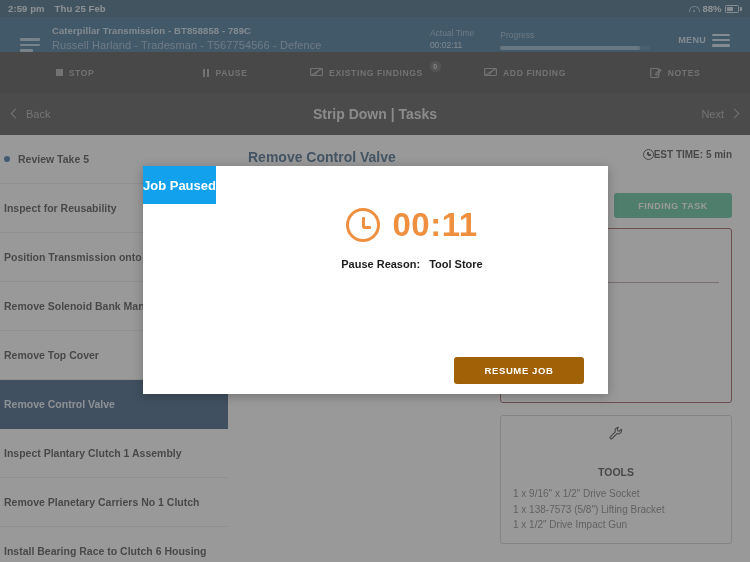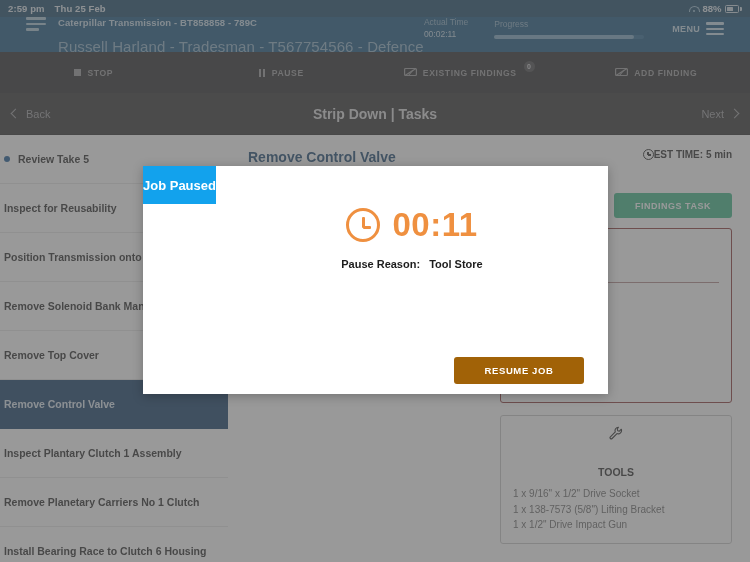--- a/index.html
+++ b/index.html
@@ -38,31 +38,31 @@
     width:14px; height:8px; border:1.2px solid #cddae4; border-radius:1.5px;
     position:relative; padding:1px; display:flex; align-items:center;
   }
   .batt-fill{ width:58%; height:100%; background:#cddae4; border-radius:.5px; }
   .batt-cap{ width:1.6px; height:4px; background:#cddae4; margin-left:1px; border-radius:0 1px 1px 0; }
 
   
   .header {
     position: absolute; top: 17px; left: 0; width: 750px; height: 35px;
     background: #1b5780;
-    display: flex; align-items: flex-start;
-    padding: 0 26px;
+    display: flex; align-items: flex-end;
+    padding: 0 20px;
   }
   .hamburger { width: 20px; display: flex; flex-direction: column; gap: 3px; cursor: pointer; }
   .hamburger span { display:block; height: 2.6px; background: #a9c5d6; border-radius: 1px; }
   .hamburger span:nth-child(1){ width:20px; }
   .hamburger span:nth-child(2){ width:20px; }
   .hamburger span:nth-child(3){ width:13px; }
   .hdr-titles { margin-left: 12px; line-height: 1.3; }
   .hdr-line1 { font-size: 9.5px; font-weight: bold; color: #c6d9e6; letter-spacing: .1px;}
-  .hdr-line2 { font-size: 15px; color: #8fb0c6; letter-spacing: .1px; margin-top: 8px;}
+  .hdr-line2 { font-size: 11px; color: #8fb0c6; letter-spacing: .1px;}
   .hdr-metrics { margin-left: auto; display: flex; align-items: center; gap: 0; }
   .metric { margin-right: 26px; line-height: 1.4; }
   .metric .m-label { font-size: 8.5px; color: #8fb0c6; }
   .metric .m-value { font-size: 8.5px; color: #c6d9e6; }
   .progress-wrap { width: 150px; margin-right: 28px; }
   .progress-label { font-size: 8.5px; color: #8fb0c6; margin-bottom: 6px; }
   .progress-track { height: 4px; background: #2d6a93; border-radius: 2px; }
   .progress-fill { height: 100%; background: #7fa9c4; border-radius: 2px; width: 93%; }
   .menu-btn { display: flex; align-items: center; gap: 6px; cursor: pointer; }
   .menu-btn .mtxt { font-size: 9px; font-weight: bold; color: #c6d9e6; letter-spacing: .3px;}
@@ -268,20 +268,29 @@
     <div class="tb-item">
       <span class="tb-ico">
         <svg width="13" height="11" viewBox="0 0 13 11">
             <rect x="0.6" y="1.5" width="11.8" height="7" rx="1" fill="none" stroke="#9a9a9c" stroke-width="1.2"></rect>
             <path d="M1 8.5 L12 1.5" stroke="#9a9a9c" stroke-width="1.2"></path>
             <path d="M4.5 8.5 L9 3" stroke="#9a9a9c" stroke-width="1.1"></path>
           </svg>
       </span>
       <span>ADD FINDING</span>
     </div>
+    <div class="tb-item">
+      <span class="tb-ico">
+        <svg width="12" height="12" viewBox="0 0 12 12">
+            <rect x="0.7" y="1.5" width="8" height="9" rx="1" fill="none" stroke="#9a9a9c" stroke-width="1.2"></rect>
+            <path d="M6.5 8.5 L11 3.6 L9.8 2.4 L5.4 7.3 Z" fill="none" stroke="#9a9a9c" stroke-width="1.1"></path>
+          </svg>
+      </span>
+      <span>NOTES</span>
+    </div>
   </div>
 
   <div class="navbar">
     <div class="nav-back">
       <span class="chev left"></span>
       <span>Back</span>
     </div>
     <div class="nav-title">Strip Down | Tasks</div>
     <div class="nav-next">
       <span>Next</span>
@@ -332,21 +341,21 @@
       </div>
 
       <div class="c-cols">
         <div class="c-left">
           <div class="step-box">
             <span>Security of Lifting Lug</span>
           </div>
         </div>
         <div class="c-right">
           <div class="btn-row">
-            <button class="complete-btn">FINDINGS TASK</button>
+            <button class="complete-btn">FINDING TASK</button>
           </div>
           <div class="findings-box" style="margin-top:10px;">
             <div class="finding-row">
               <div class="finding-title">Damage to flange</div>
               <div class="finding-sev">Severity: High</div>
             </div>
             <div class="finding-row">
               <div class="finding-title">Worn mounting seals</div>
               <div class="finding-sev">Severity: High</div>
             </div>

